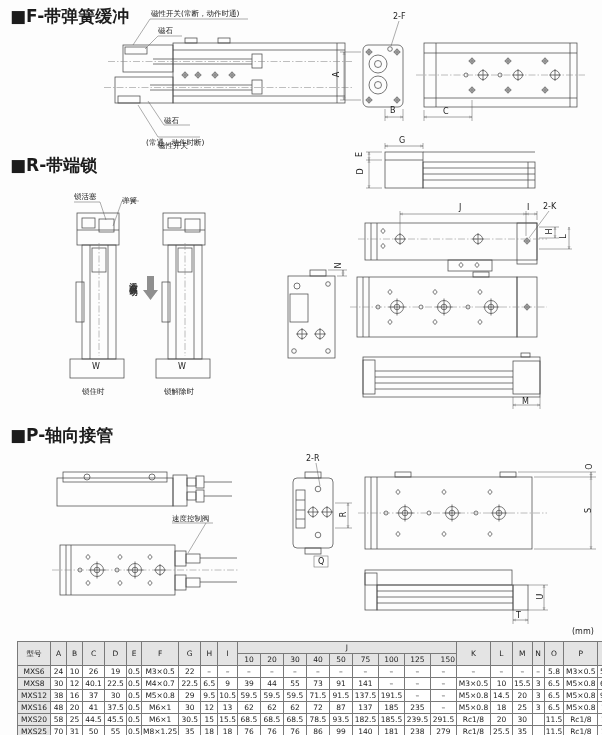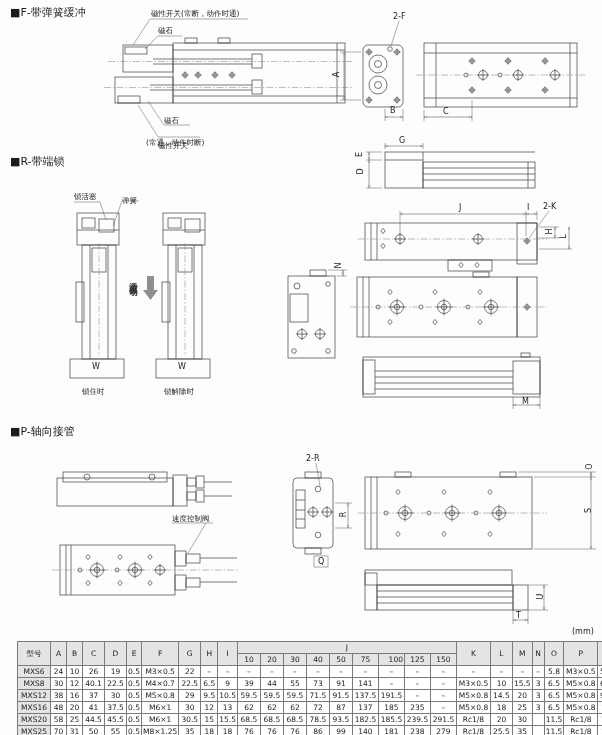--- a/index.html
+++ b/index.html
@@ -1,18 +1,18 @@
 <!DOCTYPE html>
 <html><head>
 <meta charset="utf-8">
 <style>
   html,body{margin:0;padding:0;background:#fff;}
   .page{position:relative;width:602px;height:735px;background:#fdfdfd;overflow:hidden;
         font-family:"DejaVu Sans","Liberation Sans",sans-serif;color:#1c1c1c;}
-  .sec-title{position:absolute;font-weight:normal;font-size:11px;white-space:nowrap;}
+  .sec-title{position:absolute;font-weight:bold;font-size:17px;white-space:nowrap;}
   .lbl{position:absolute;font-size:7.5px;white-space:nowrap;}
   .dim{position:absolute;font-size:8px;white-space:nowrap;}
   .vert{transform:rotate(-90deg);transform-origin:center center;display:inline-block;}
   .vtext{position:absolute;writing-mode:vertical-rl;text-orientation:upright;
          font-size:8.5px;letter-spacing:2px;font-weight:bold;color:#333;}
   .unit-label{position:absolute;font-size:8px;}
   svg.art{position:absolute;left:0;top:0;}
   svg.art line,svg.art rect,svg.art circle,svg.art path{stroke:#4b4b4b;stroke-width:.75;fill:none;}
   svg.art .cl{stroke:#8a8a8a;stroke-width:.55;stroke-dasharray:7 2 1.5 2;}
   svg.art .ext{stroke:#5a5a5a;stroke-width:.5;}
@@ -423,23 +423,23 @@
           <th rowspan="2" style="min-width: 31px;">P</th>
           <th rowspan="2" style="min-width: 13px;">Q</th>
         </tr>
         <tr>
           <th style="min-width: 20px;">10</th>
           <th style="min-width: 20px;">20</th>
           <th style="min-width: 20px;">30</th>
           <th style="min-width: 20px;">40</th>
           <th style="min-width: 20px;">50</th>
           <th style="min-width: 23px;">75</th>
-          <th style="min-width: 23px; text-align: right;">100</th>
+          <th style="min-width: 23px;">100</th>
           <th style="min-width: 23px;">125</th>
-          <th style="min-width: 23px;">150</th>
+          <th style="min-width: 23px; text-align: right;">150</th>
         </tr>
         <tr>
           <td class="model">MXS6</td>
           <td>24</td>
           <td>10</td>
           <td>26</td>
           <td>19</td>
           <td>0.5</td>
           <td>M3×0.5</td>
           <td>22</td>

